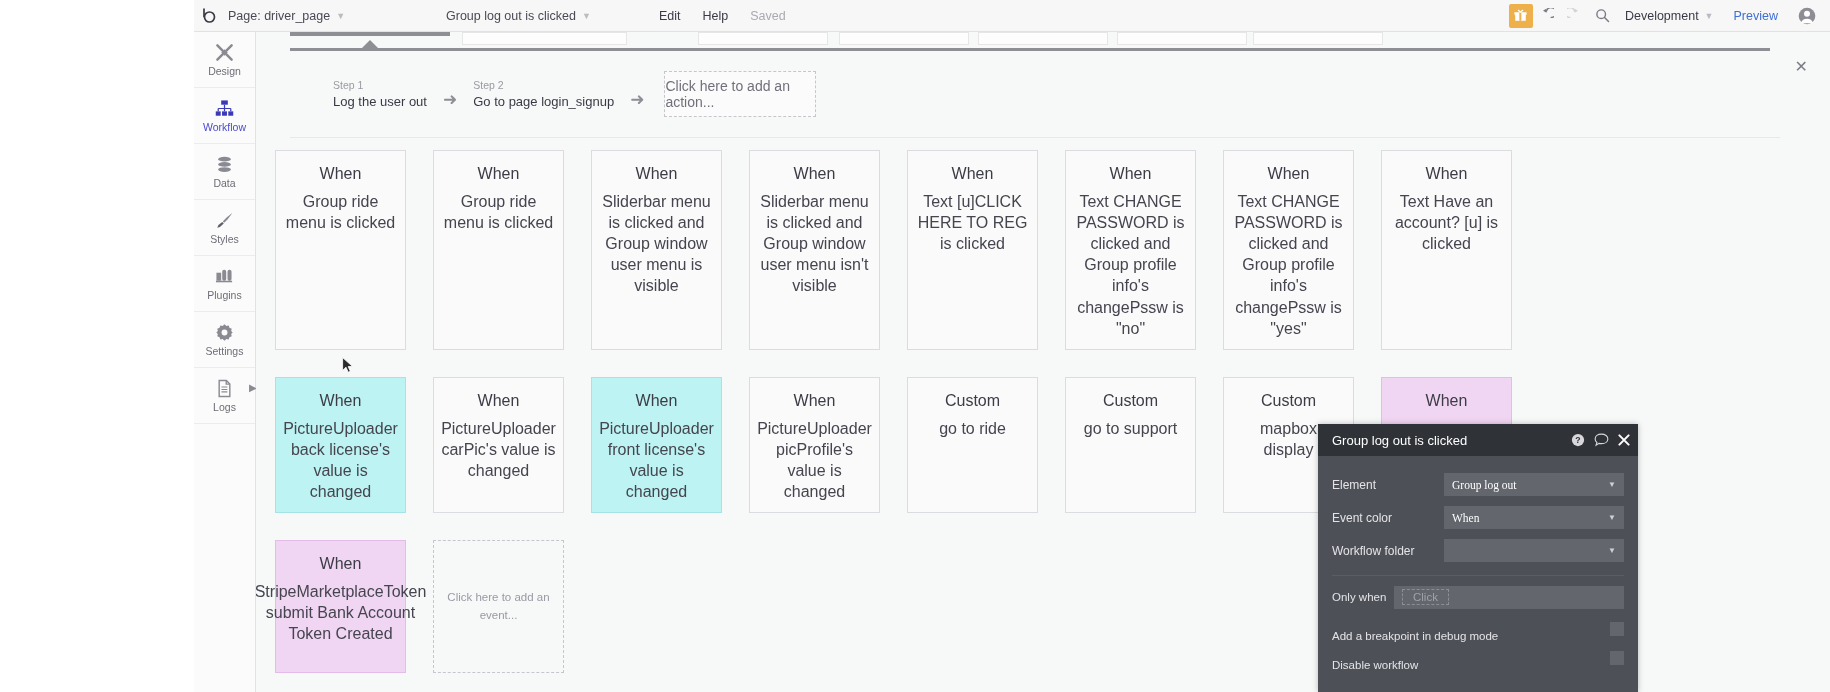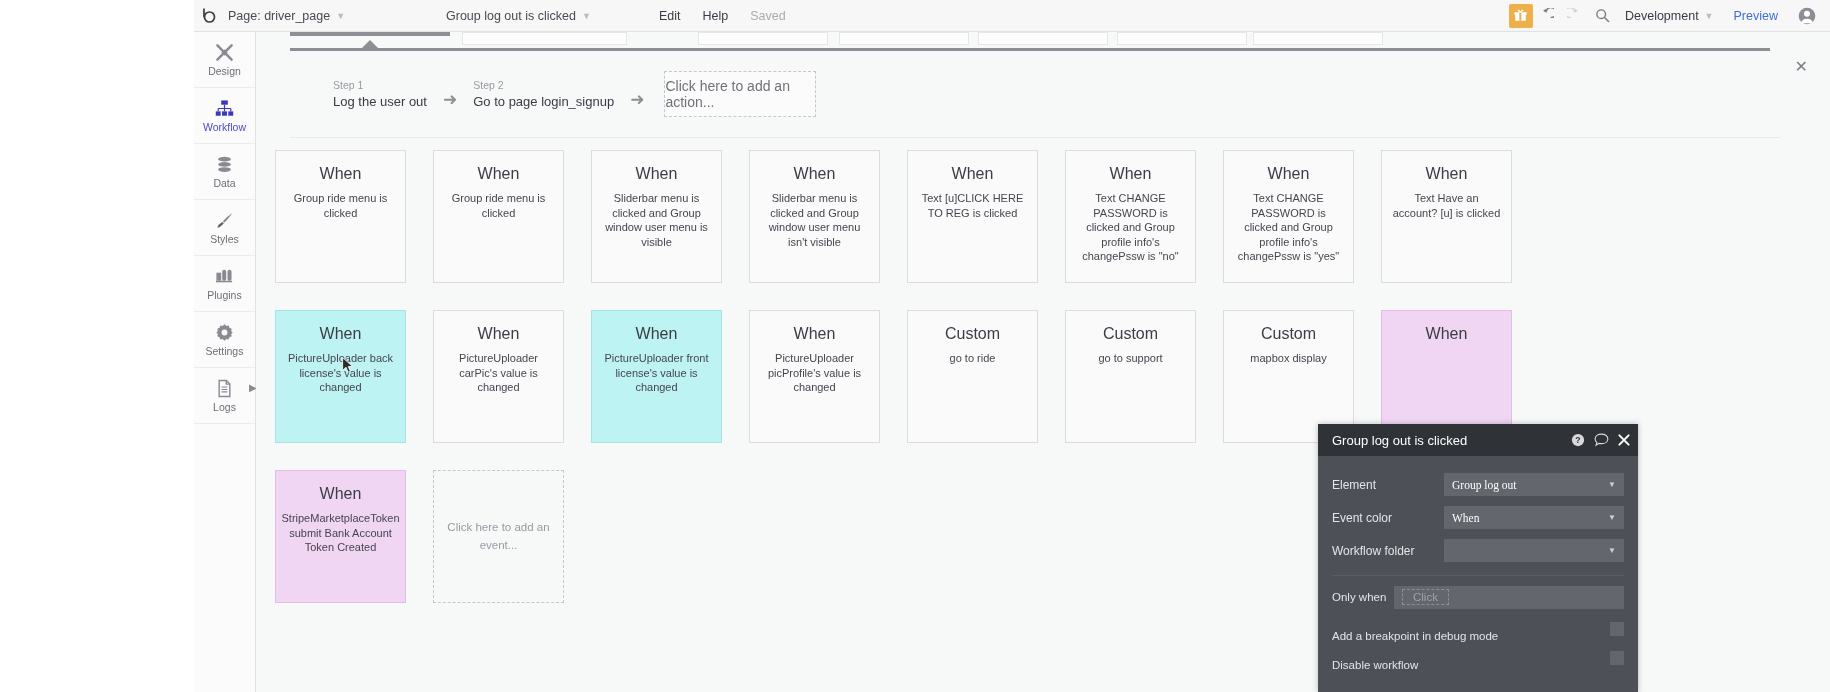--- a/index.html
+++ b/index.html
@@ -94,21 +94,21 @@
   .card-row { display:flex; margin-left:-8px; }
   .card {
     width:131px; min-height:133px; margin-left:27px; margin-bottom:27px;
     border:1px solid #dcdce0; background:#fafafa;
     display:flex; flex-direction:column; align-items:center;
     padding:14px 9px 10px 9px; text-align:center;
   }
   .card.cyan { background:#bdf3f3; border-color:#a5e4e6; }
   .card.pink { background:#f1d6f4; border-color:#e3bde8; }
   .card-kind { font-size:16px; color:#3c3c46; font-weight:400; margin-bottom:8px; }
-  .card-desc { font-size:11px; color:#45454f; line-height:1.32; }
+  .card-desc { font-size:16px; color:#45454f; line-height:1.32; }
   .card.empty {
     border:1px dashed #c6c6cc; background:transparent;
     justify-content:center; align-items:center; padding:10px;
   }
   .card-empty-txt { font-size:11.5px; color:#9a9aa4; line-height:1.5; }
 
   
   .cursor { position:absolute; width:12px; height:18px; pointer-events:none; }
 
   

